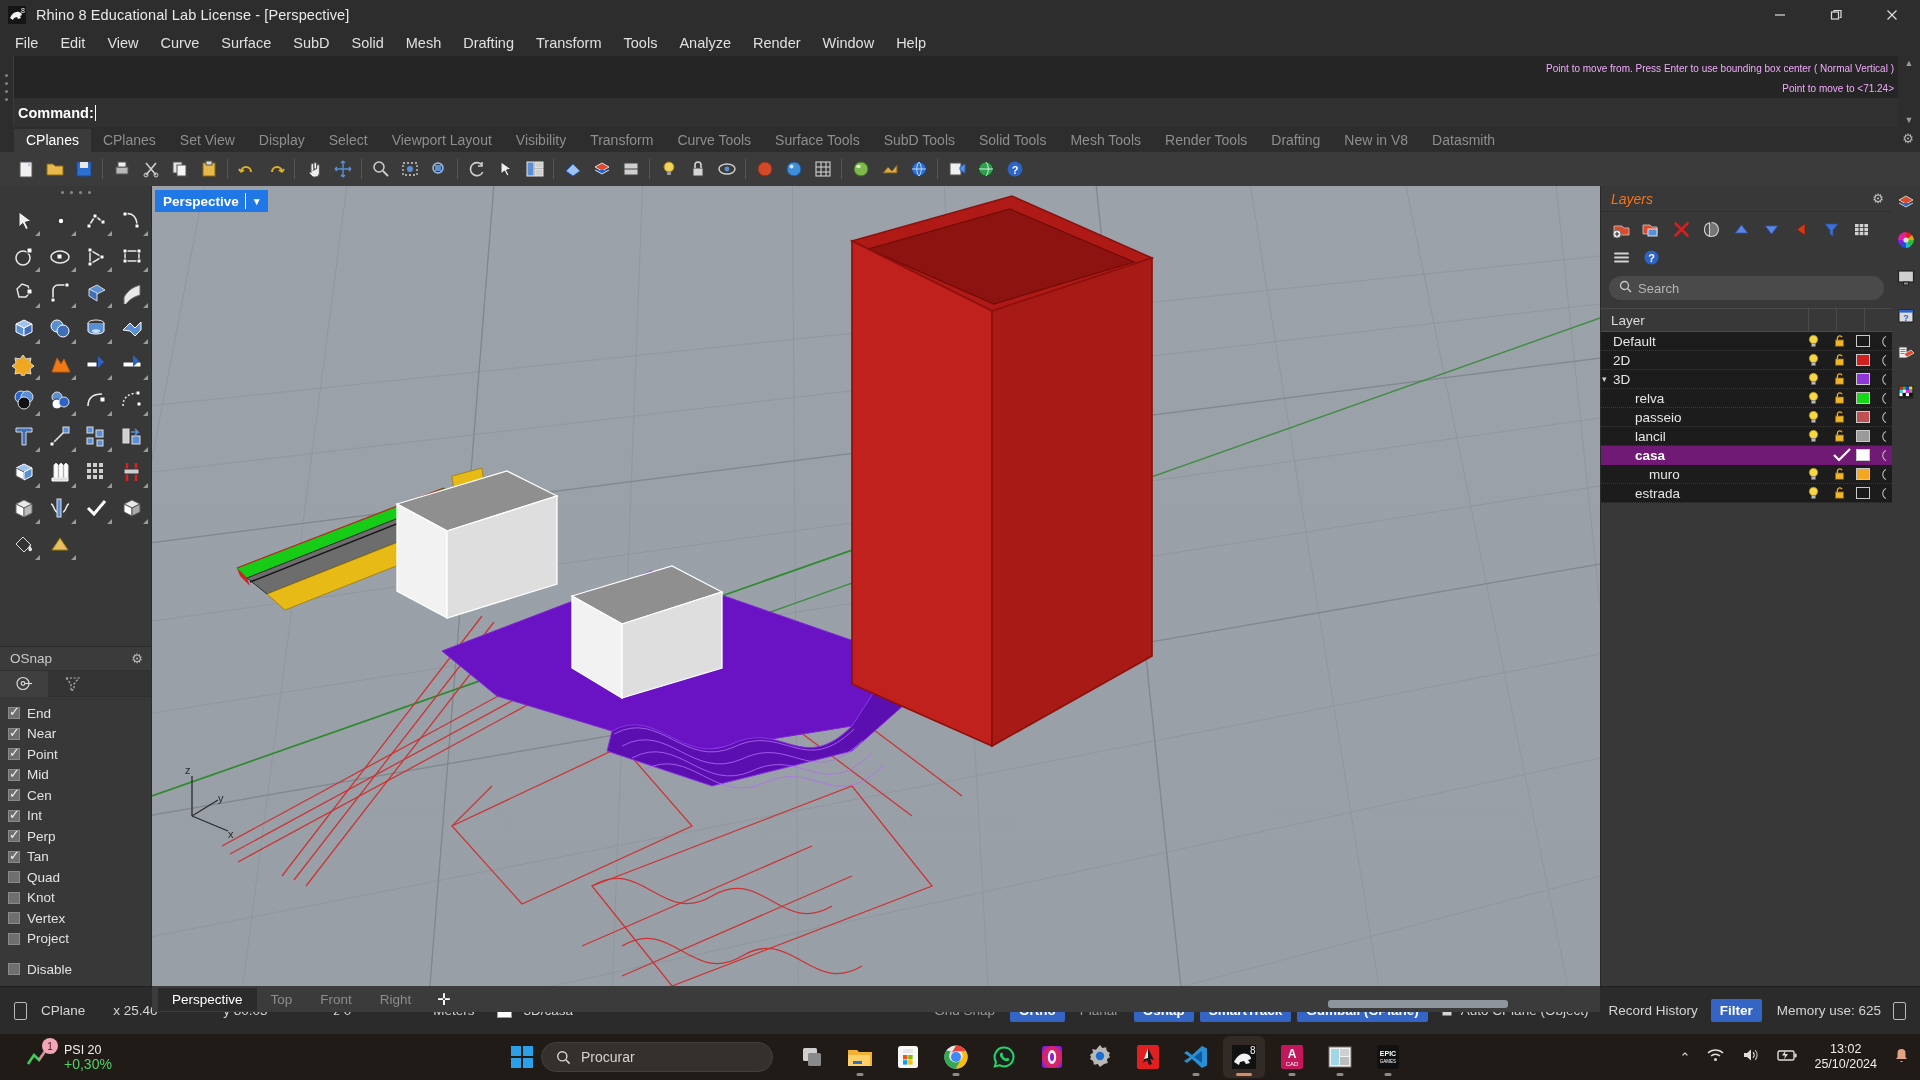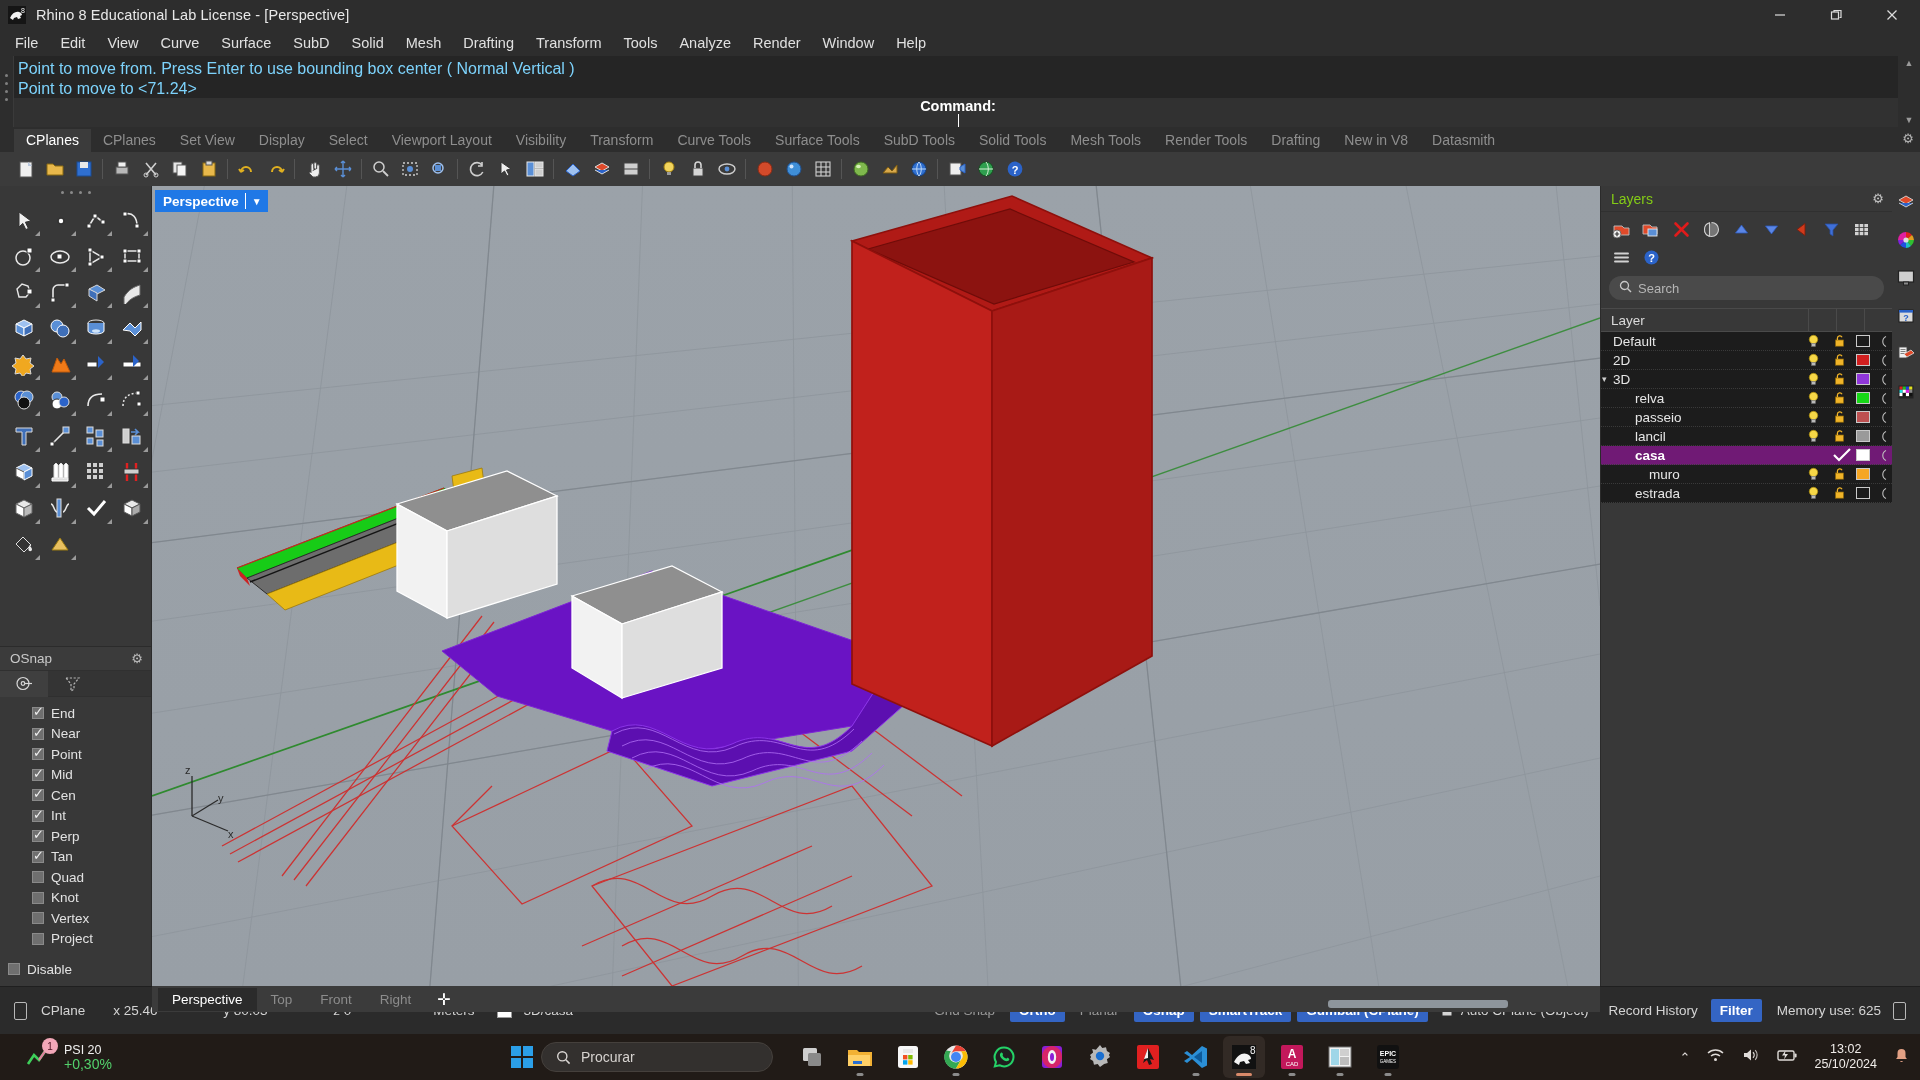--- a/index.html
+++ b/index.html
@@ -35,24 +35,24 @@
     position: absolute; top: 56px; left: 0; width: 1920px; height: 71px;
     background: #252525;
   }
   .cmd-gutter {
     position: absolute; left: 0; top: 0; width: 14px; height: 71px;
     background: #2d2d2d; border-right: 1px solid #3a3a3a;
   }
   .cmd-gutter .dotcol { position:absolute; left:5px; top:18px; width:3px; }
   .cmd-gutter .dotcol i { display:block; width:3px; height:3px; background:#808080; margin-bottom:5px; border-radius:50%; }
   .cmd-history { position: absolute; left: 14px; top: 0; right: 22px; height: 42px; padding: 3px 4px 0 4px; }
-  .cmd-line { color: #7dd3fc; font-size: 16px; line-height: 20px; white-space: nowrap; }
+  .cmd-line { color: #f0abfc; font-size: 10px; line-height: 20px; white-space: nowrap; text-align: right; }
   .cmd-input-row {
     position: absolute; left: 14px; top: 42px; right: 22px; height: 29px;
-    background: #313131; display: flex; align-items: center; padding-left: 4px; flex-direction: column;
+    background: #313131; display: flex; align-items: center; padding-left: 4px;
   }
   .cmd-label { color: #ffffff; font-size: 14.5px; font-weight: 700; }
   .cmd-caret { width: 1px; height: 16px; background: #ffffff; margin-left: 1px; }
   .cmd-scroll {
     position: absolute; right: 0; top: 0; width: 22px; height: 71px; background: #2d2d2d;
     display: flex; flex-direction: column; align-items: center; justify-content: space-between; padding: 2px 0;
   }
   .cmd-scroll span { color: #9a9a9a; font-size: 9px; line-height: 10px; }
 
   
@@ -88,21 +88,21 @@
     position: absolute; left: 0; bottom: 94px; width: 152px; height: 340px;
     background: #383838; border-top: 1px solid #2b2b2b; border-right: 1px solid #2b2b2b;
   }
   .osnap-hdr { height:24px; display:flex; align-items:center; justify-content:space-between;
                padding:0 8px 0 10px; background:#3b3b3b; border-bottom:1px solid #303030; }
   .osnap-hdr .t { color:#c9c9c9; font-size:13.5px; }
   .osnap-tabs { height:26px; display:flex; align-items:center; border-bottom:1px solid #2f2f2f; background:#343434; }
   .osnap-tab { width:48px; height:26px; display:flex; align-items:center; justify-content:center; }
   .osnap-tab.active { background:#3f3f3f; }
   .osnap-list { padding:6px 0 0 8px; }
-  .osnap-row { display:flex; align-items:center; height:20.5px; gap:7px;margin-left:24px; }
+  .osnap-row { display:flex; align-items:center; height:20.5px; gap:7px; }
   .cbx { width:12px; height:12px; background:#6f6f6f; border:1px solid #8a8a8a; position:relative; flex:none; }
   .cbx.on::after { content:"✓"; position:absolute; left:0px; top:-4px; color:#f0f0f0; font-size:13px; line-height:16px; }
   .osnap-row span { color:#e2e2e2; font-size:13.5px; }
 
   
   .viewport {
     position: absolute; left: 152px; top: 186px; right: 320px; bottom: 94px;
     background: #9aa1a8; overflow: hidden;
   }
   .vp-title {
@@ -123,21 +123,21 @@
   .vp-hscroll { position:absolute; left: 1328px; bottom: 72px; width: 180px; height: 8px;
                 background:#8e959c; border-radius:3px; z-index: 26; }
 
   
   .rightpanel {
     position: absolute; right: 28px; top: 186px; width: 292px; bottom: 94px;
     background: #383838; border-left: 1px solid #2b2b2b;
   }
   .lp-hdr { height:26px; display:flex; align-items:center; justify-content:space-between;
             padding:0 8px 0 10px; border-bottom:1px solid #303030; }
-  .lp-hdr .t { color:#84cc16; font-size:14px; }
+  .lp-hdr .t { color:#f97316; font-size:14px;font-style:italic; }
   .lp-tools { padding: 4px 6px 0 6px; display:flex; flex-wrap:wrap; gap:2px; }
   .lpt { width:28px; height:26px; display:flex; align-items:center; justify-content:center; border-radius:2px; }
   .lp-search {
     margin: 6px 8px 0 8px; height: 24px; background:#4a4a4a; border-radius:12px;
     display:flex; align-items:center; padding: 0 10px; gap:6px;
   }
   .lp-search input {
     background:transparent; border:none; outline:none; color:#dcdcdc; font-size:13px;
     font-family:"Liberation Sans",sans-serif; width:100%;
   }

